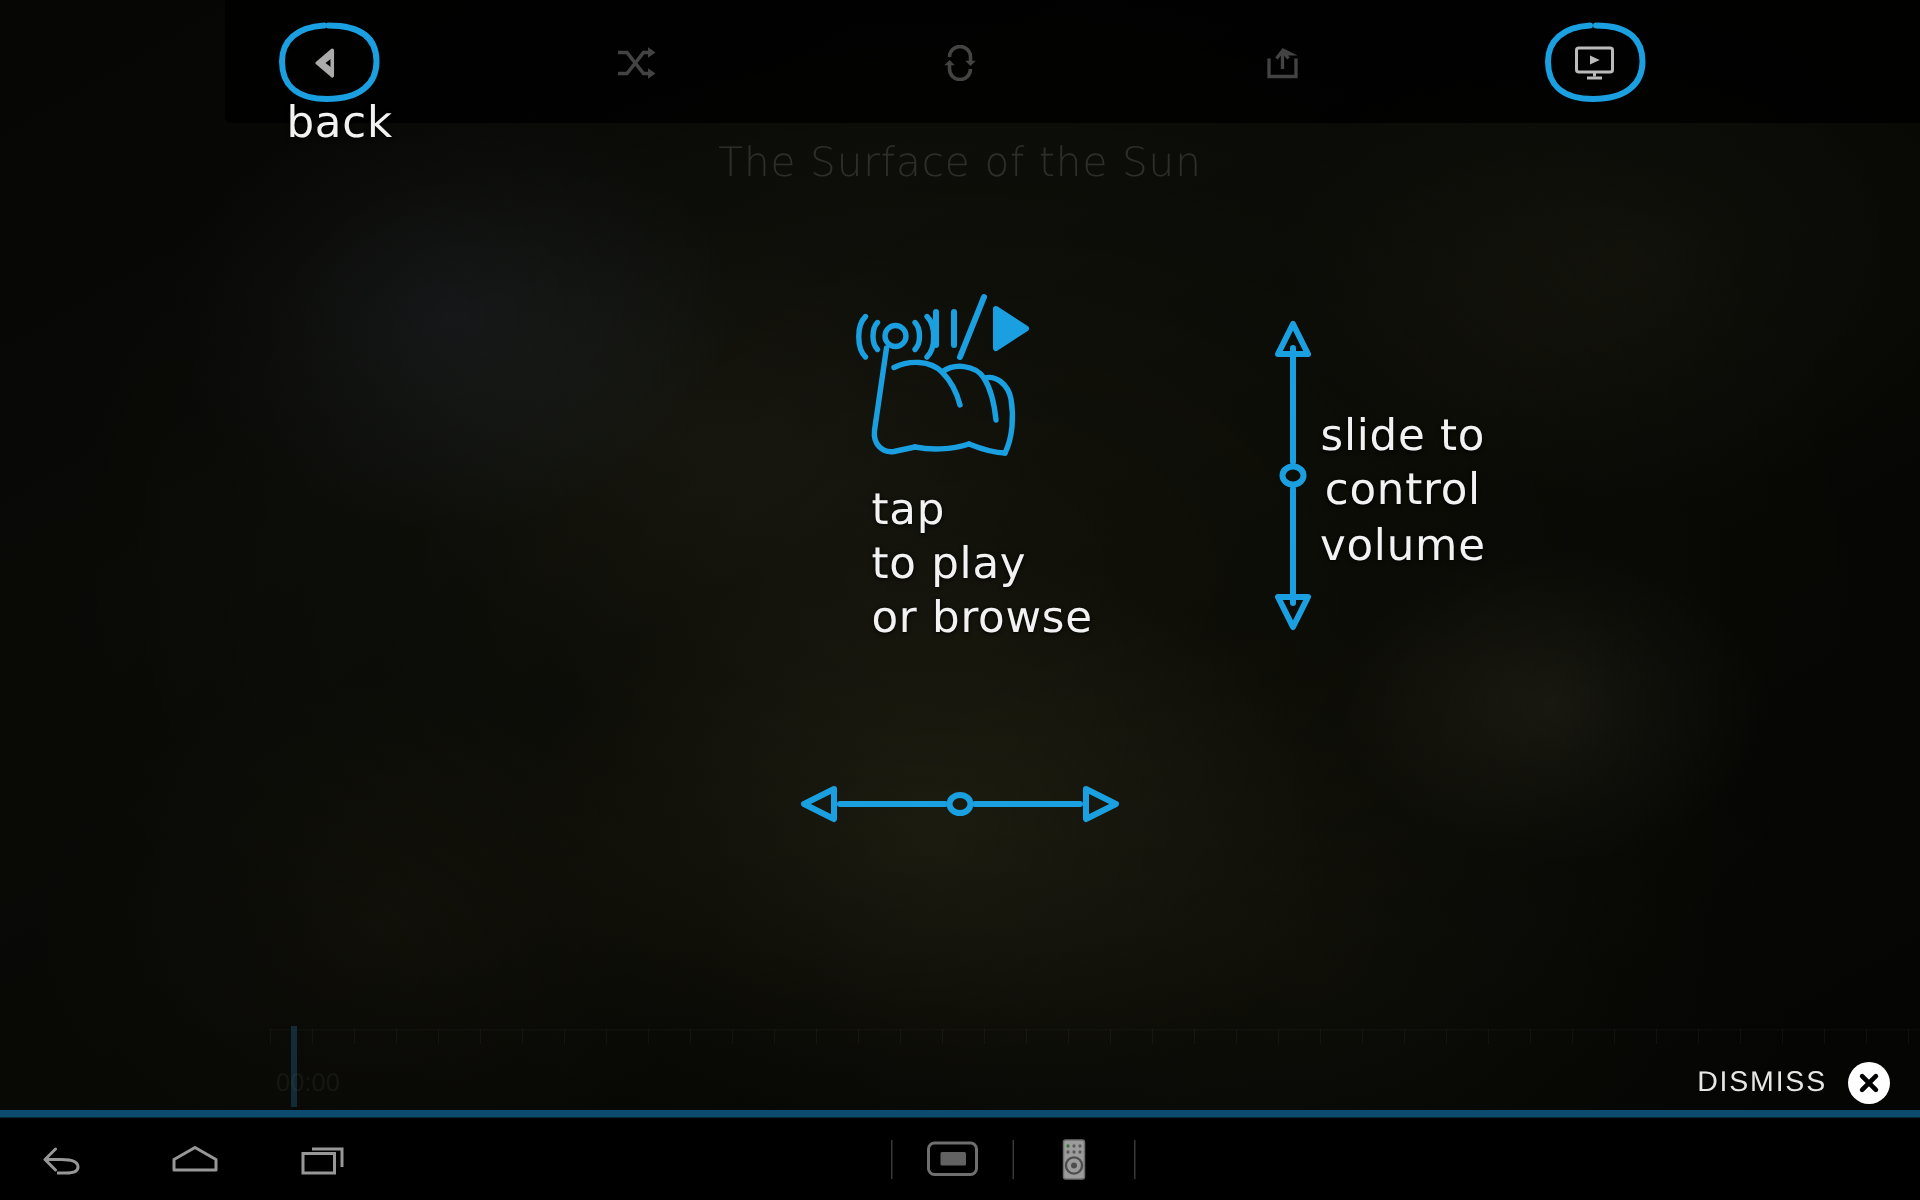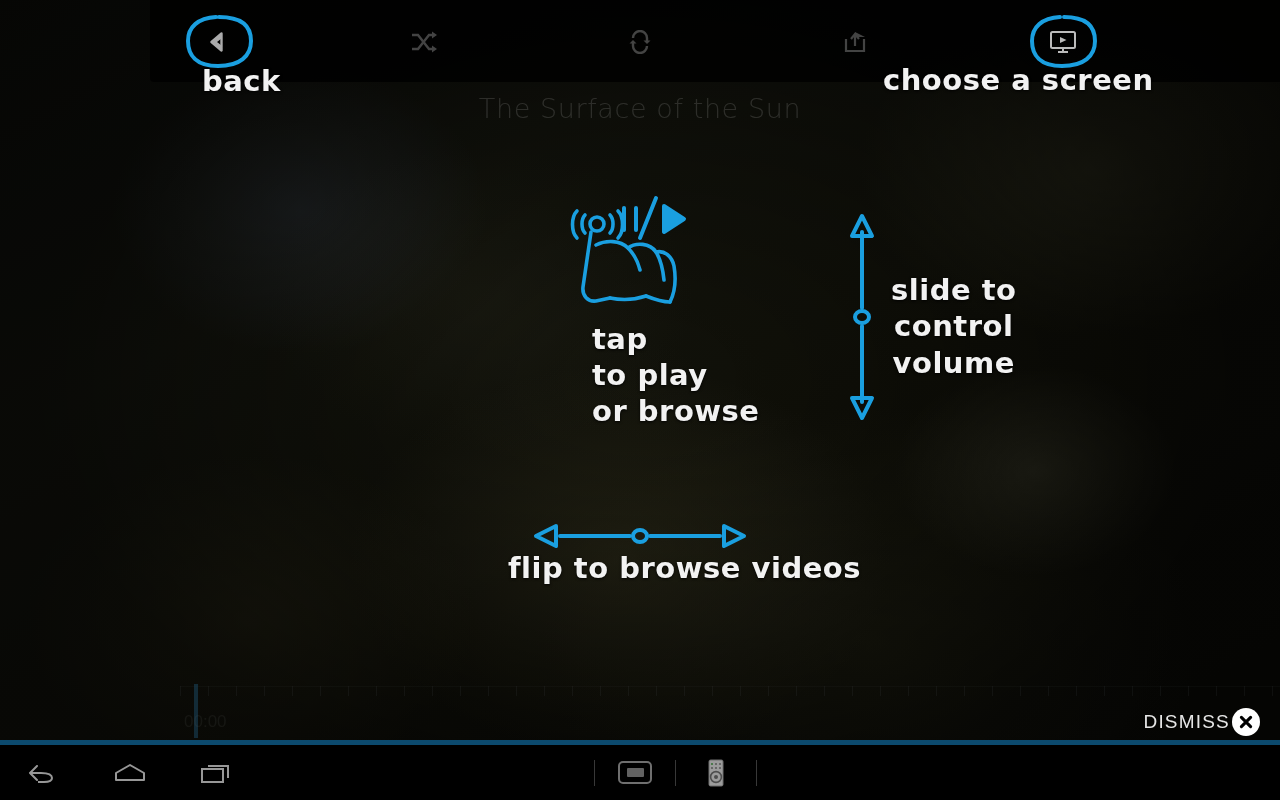--- a/index.html
+++ b/index.html
@@ -69,26 +69,25 @@
 
   
   .coach-svg {
     position: absolute; left: 0; top: 0; width: 1280px; height: 800px;
     pointer-events: none;
   }
   .hand-note {
     position: absolute;
     color: #f2f2f2;
     font-family: "DejaVu Sans", sans-serif;
-    font-weight: 700;
+    font-weight: 400;
     text-shadow: 0 1px 3px rgba(0,0,0,0.9);
     white-space: pre;
     line-height: 1.04;
     letter-spacing: 0.5px;
-    margin-left: 11px;
   }
   #note-back {
     left: 191px; top: 66px; font-size: 29px;
   }
   #note-choose {
     left: 872px; top: 65px; font-size: 29px;
   }
   #note-tap {
     left: 581px; top: 322px; font-size: 29px; line-height: 1.24;
   }
@@ -118,21 +117,21 @@
   }
   .seek-time {
     position: absolute; left: 4px; top: 26px;
     font-size: 17px; color: rgba(150,155,150,0.17);
     font-family: "Liberation Sans", sans-serif;
   }
 
   
   .dismiss-row {
     position: absolute; right: 20px; top: 708px;
-    display: flex; align-items: center; gap: 2px;
+    display: flex; align-items: center; gap: 14px;
   }
   .dismiss-label {
     font-size: 19px; letter-spacing: 1.2px; color: #e6e6e6;
     font-family: "Liberation Sans", sans-serif;
   }
   .dismiss-x {
     width: 28px; height: 28px; border-radius: 50%;
     background: #fff;
     display: flex; align-items: center; justify-content: center;
   }
@@ -297,28 +296,26 @@
         <path d="M560 536 L630 536"></path>
         <path d="M650 536 L720 536"></path>
         <path d="M556 526 L536 536 L556 546 Z"></path>
         <path d="M724 526 L744 536 L724 546 Z"></path>
         <ellipse cx="640" cy="536" rx="7" ry="6"></ellipse>
       </g>
     </g>
   </svg>
 
   <div class="hand-note" id="note-back">back</div>
-  <div class="hand-note" id="note-choose">choose a screen</div>
   <div class="hand-note" id="note-tap">tap
 to play
 or browse</div>
   <div class="hand-note" id="note-volume">slide to
 control
 volume</div>
-  <div class="hand-note" id="note-flip">flip to browse videos</div>
 
   <div class="seekbar">
     <div class="seek-ticks"></div>
     <div class="seek-playhead"></div>
     <div class="seek-time">00:00</div>
   </div>
 
   <div class="dismiss-row">
     <span class="dismiss-label">DISMISS</span>
     <span class="dismiss-x">

